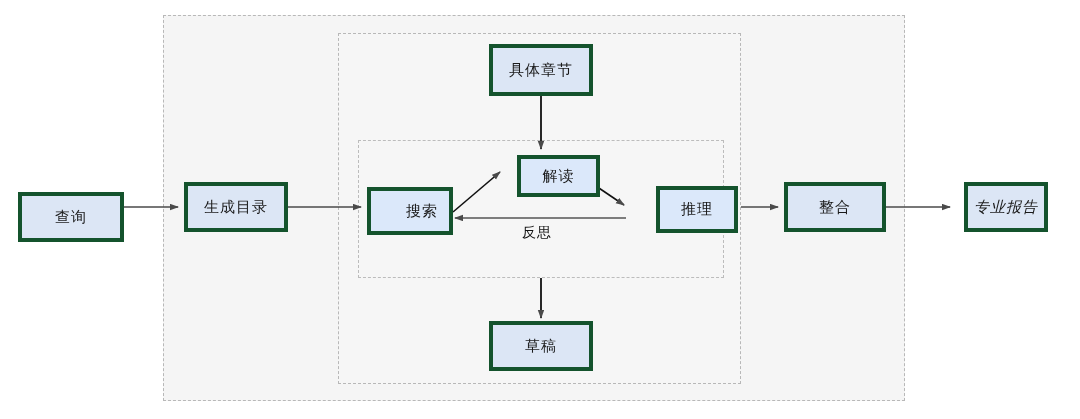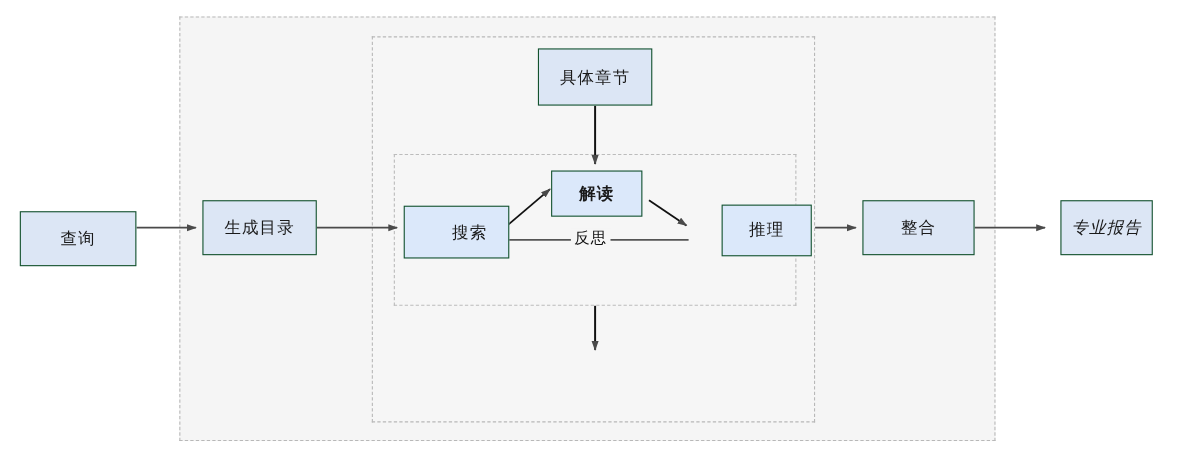--- a/index.html
+++ b/index.html
@@ -46,36 +46,36 @@
     height: 138px;
     border: 1px dashed #bcbcbc;
     background: #f6f6f6;
   }
 
   
   .node {
     position: absolute;
     box-sizing: border-box;
     background: #dce6f5;
-    border: 1px solid #14532d;
+    border: 4px solid #14532d;
     display: flex;
     align-items: center;
     justify-content: center;
     color: #1a1a1a;
     font-size: 15px;
     letter-spacing: 1px;
     white-space: nowrap;
   }
   .node.light { background: #dbe8fa; }
 
   #node-query        { left: 18px;  top: 192px; width: 106px; height: 50px; }
   #node-gen-toc      { left: 184px; top: 182px; width: 104px; height: 50px; }
   #node-chapter      { left: 489px; top: 44px;  width: 104px; height: 52px; }
-  #node-search       { left: 367px; top: 187px; width: 96px;  height: 48px; padding-left: 24px; }
-  #node-interpret    { left: 501px; top: 155px; width: 83px;  height: 42px; font-weight: bold; }
+  #node-search       { left: 367px; top: 187px; width: 86px;  height: 48px; padding-left: 24px; }
+  #node-interpret    { left: 517px; top: 155px; width: 83px;  height: 42px; }
   #node-reason       { left: 626px; top: 186px; width: 82px;  height: 47px; margin-left: 30px; }
   #node-draft        { left: 489px; top: 321px; width: 104px; height: 50px; }
   #node-integrate    { left: 784px; top: 182px; width: 102px; height: 50px; text-align: right; }
   #node-report       { left: 964px; top: 182px; width: 84px; height: 50px; font-style: italic; }
 
   
   #edges {
     position: absolute;
     left: 0;
     top: 0;
@@ -89,21 +89,21 @@
     position: absolute;
     font-size: 14px;
     color: #111;
     background: #f6f6f6;
     padding: 0 3px;
     letter-spacing: 1px;
     white-space: nowrap;
   }
   #label-reflect {
     left: 519px;
-    top: 208px;
+    top: 224px;
     text-align: center;
   }
 </style>
 </head>
 <body>
 
 <div id="canvas">
 
   <div class="container outer-container"></div>
   <div class="container middle-container"></div>
@@ -140,20 +140,21 @@
   <div class="node" id="node-gen-toc">生成目录</div>
 
   <div class="node" id="node-chapter">具体章节</div>
 
   <div class="node light" id="node-search">搜索</div>
 
   <div class="node light" id="node-interpret">解读</div>
 
   <div class="node light" id="node-reason">推理</div>
 
+  <div class="node" id="node-draft">草稿</div>
 
   <div class="node" id="node-integrate">整合</div>
 
   <div class="node" id="node-report">专业报告</div>
 
   <div class="edge-label" id="label-reflect">反思</div>
 
 </div>
 
 </body></html>

